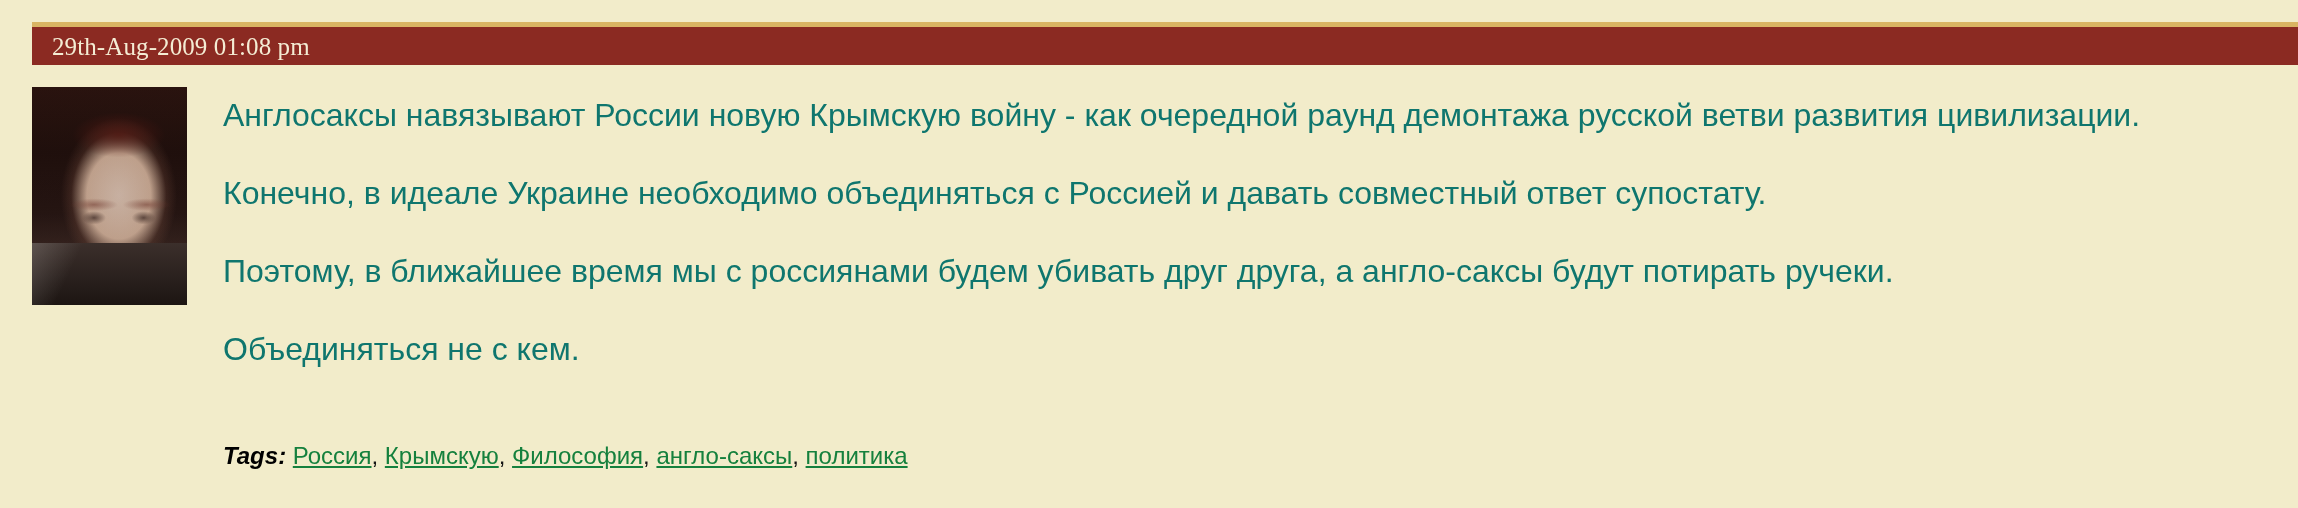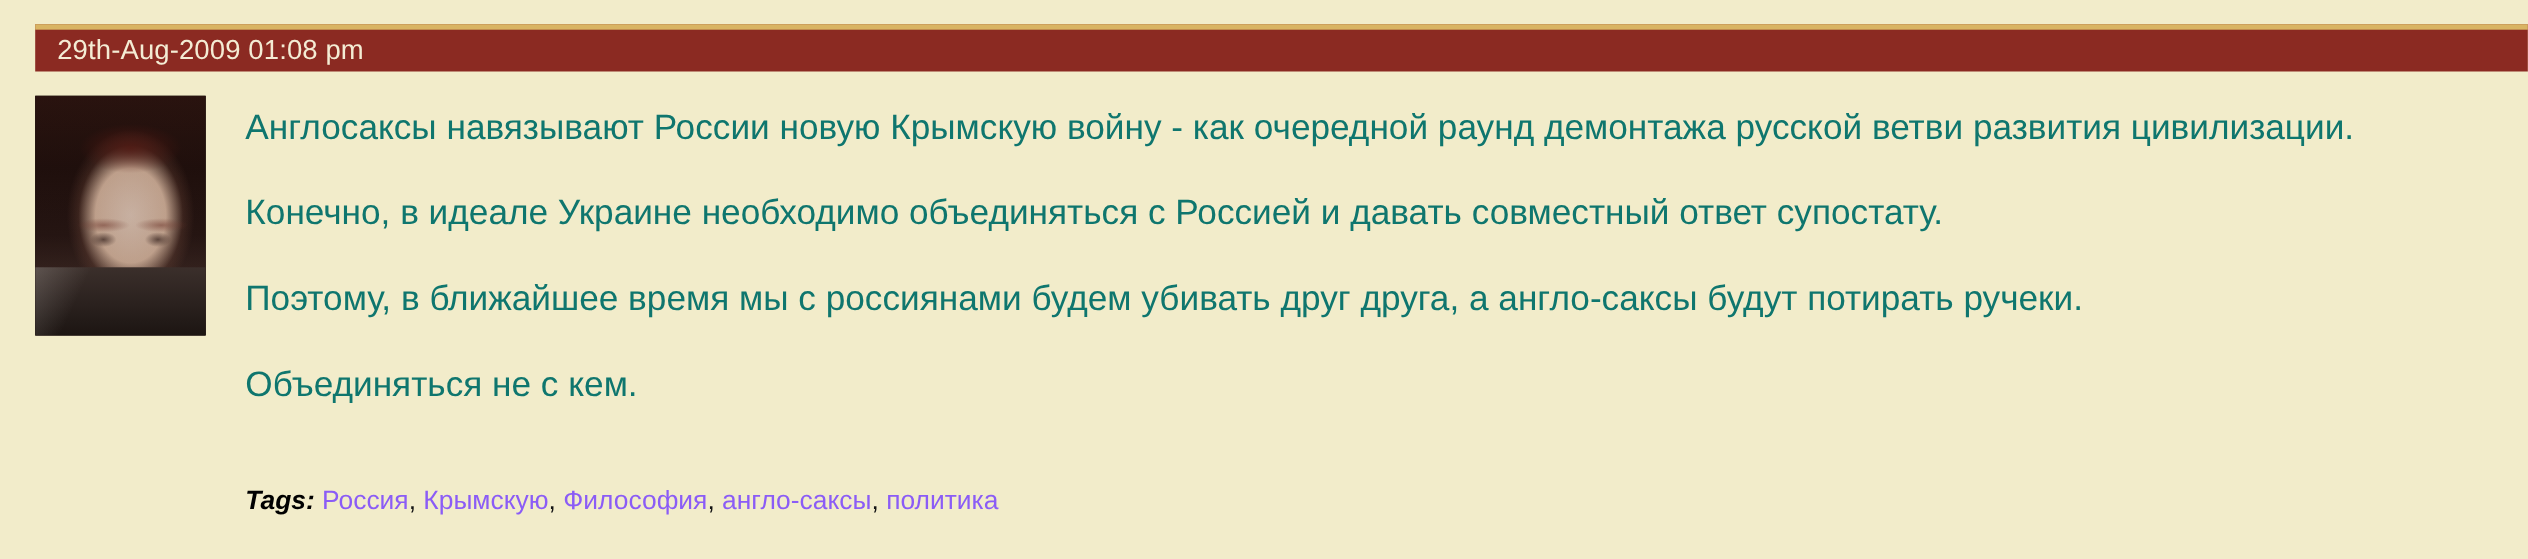--- a/index.html
+++ b/index.html
@@ -37,20 +37,21 @@
   .post-header-date {
     position: absolute;
     left: 20px;
     top: 50%;
     transform: translateY(-50%);
     color: #f4ecd4;
     font-size: 25px;
     line-height: 1;
     letter-spacing: 0.1px;
     white-space: nowrap;
+    font-family: Liberation Serif, serif;
   }
 
   
   .avatar {
     position: absolute;
     left: 32px;
     top: 87px;
     width: 155px;
     height: 218px;
     overflow: hidden;
@@ -109,21 +110,22 @@
     line-height: 1.25;
     color: #141414;
     white-space: nowrap;
   }
   .tags-label {
     font-weight: bold;
     color: #000000;
     font-style: italic;
   }
   .tag-link {
-    color: #8b5cf6;
+    color: #15803d;
+    text-decoration: underline;
     cursor: pointer;
     margin-top: 13px;
   }
   .tag-sep {
     color: #141414;
   }
 </style>
 </head>
 <body>
 

